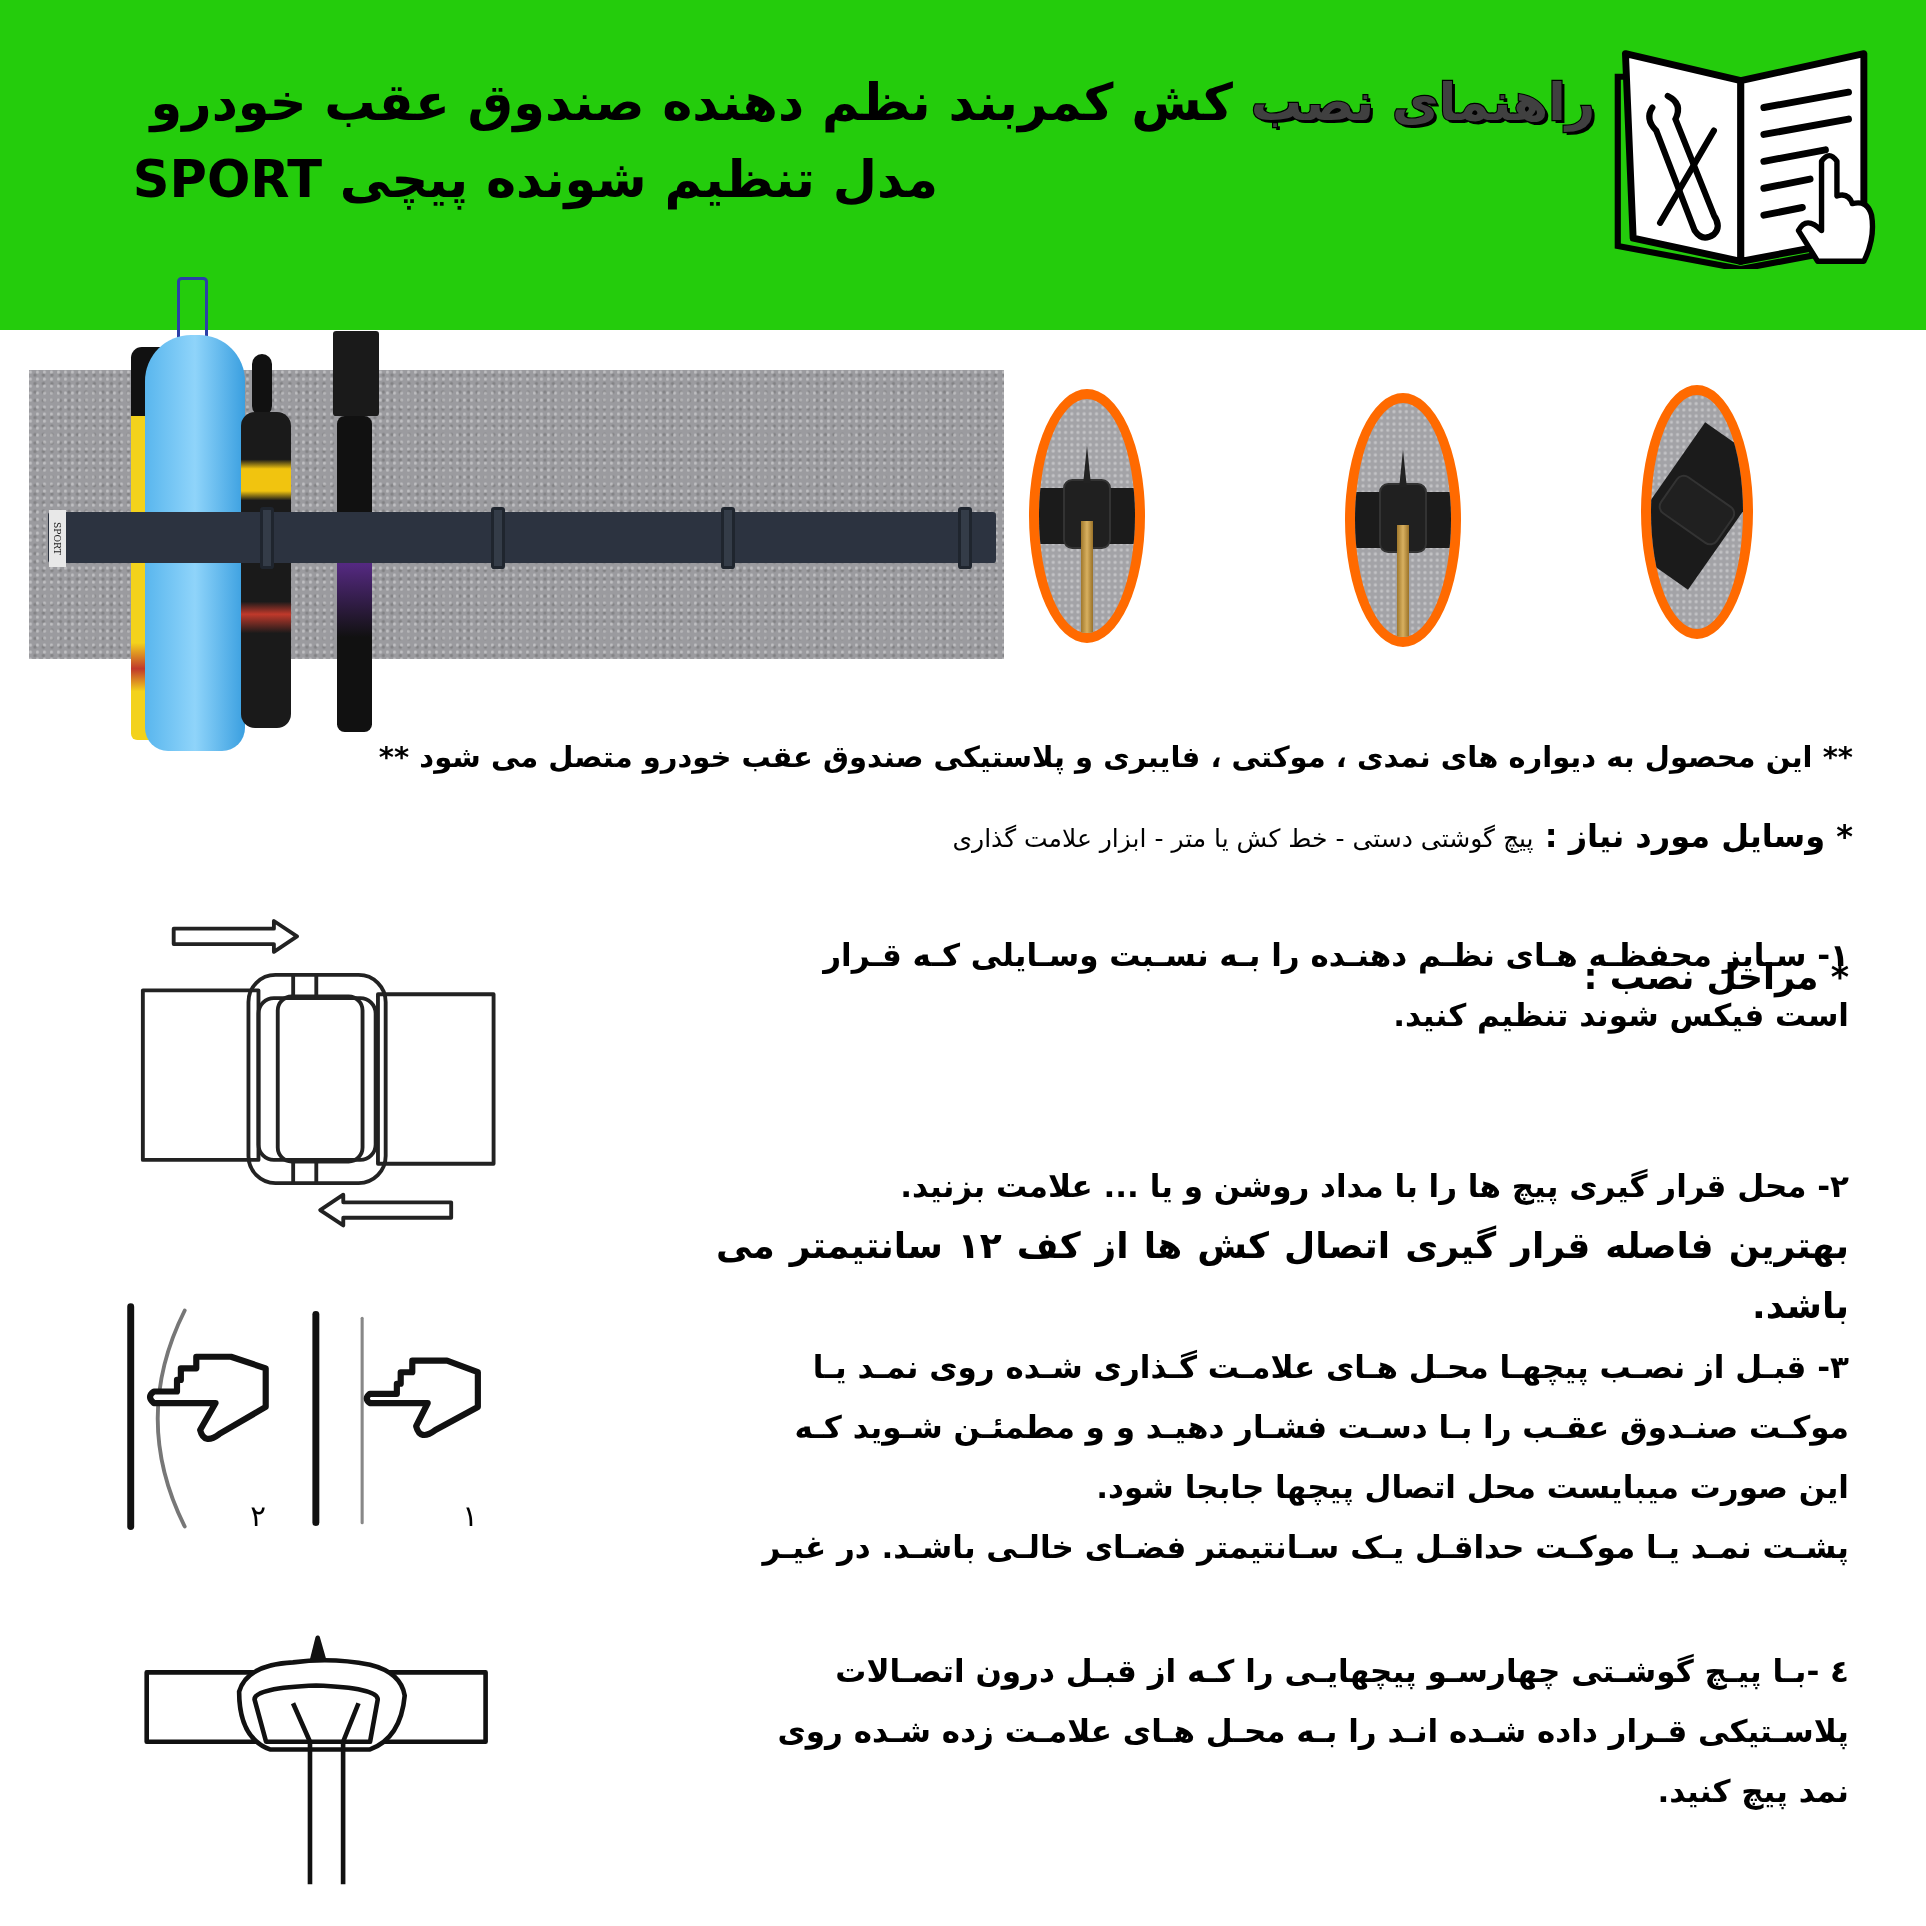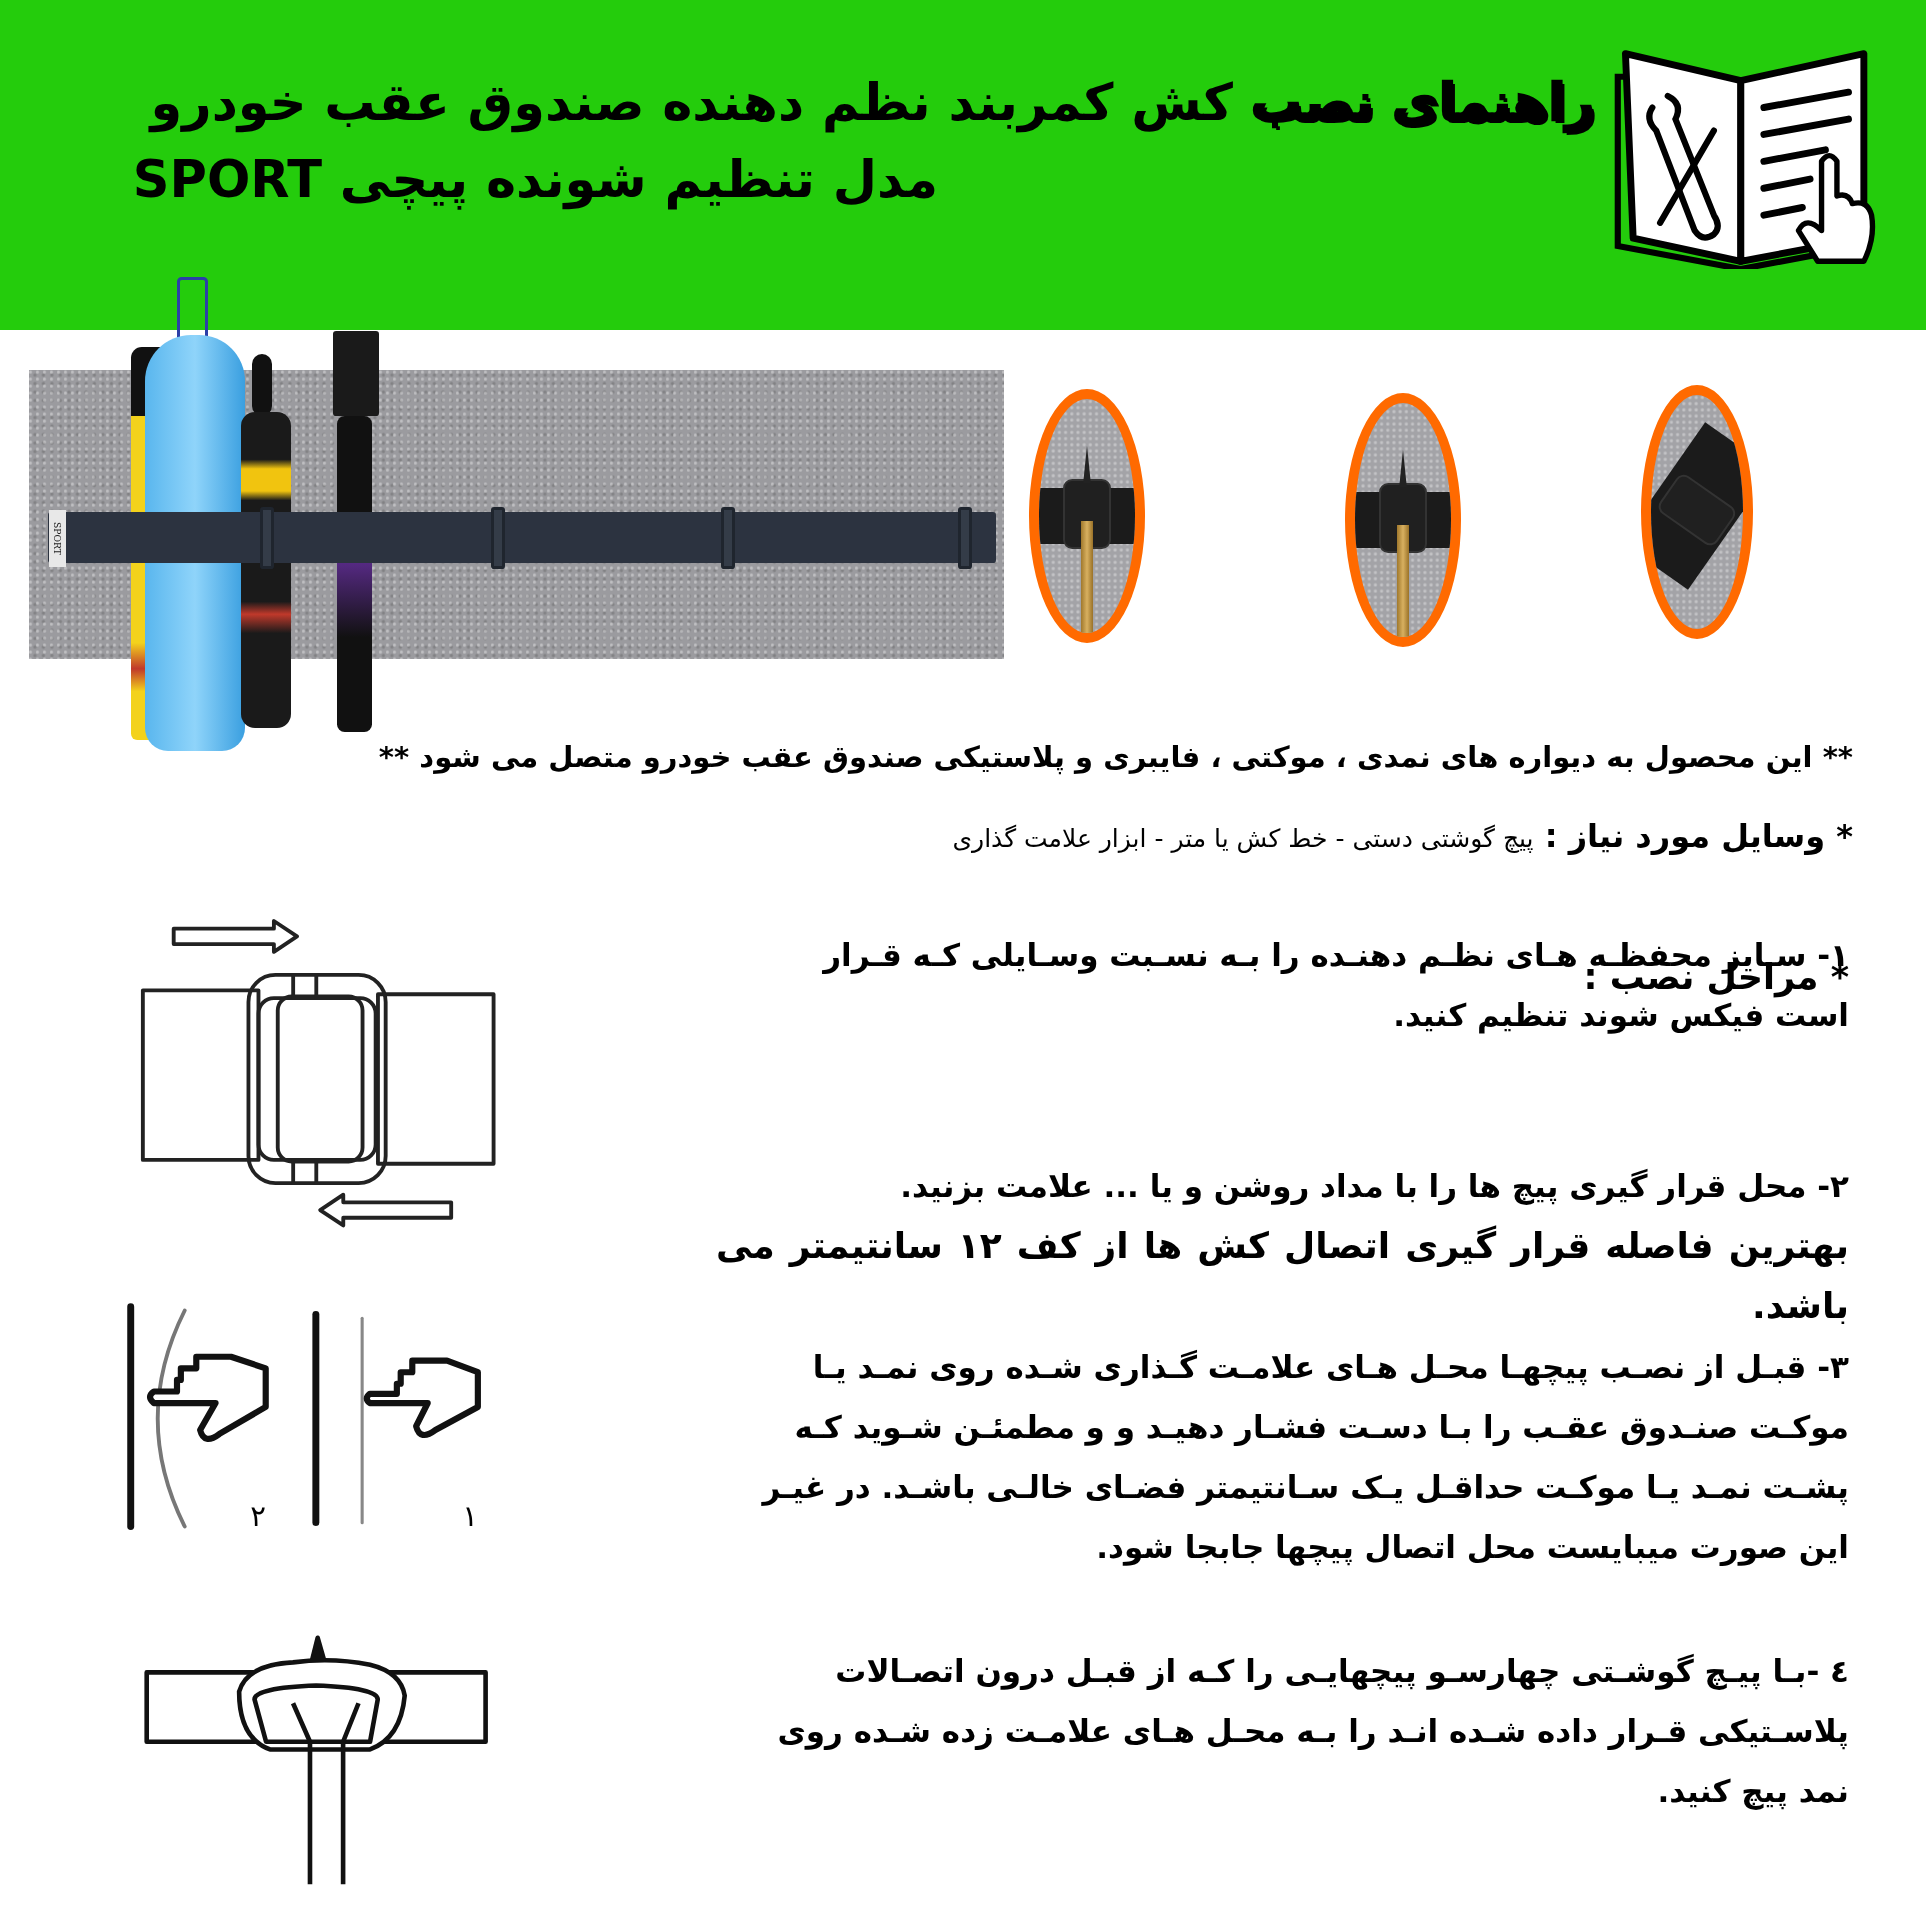--- a/index.html
+++ b/index.html
@@ -2,21 +2,21 @@
 <html lang="fa" dir="rtl" style="font-size:12.3px"><head>
   <meta charset="utf-8">
   <style>
     * { box-sizing: border-box; margin: 0; padding: 0; }
     html, body { width: 1926px; height: 1926px; background: #ffffff; overflow: hidden; }
     body { position: relative; font-family: "DejaVu Sans", sans-serif; color: #000; }
 
     
     .header { position: absolute; left: 0; top: 0; width: 1926px; height: 330px; background: #24cc0c; }
     .title-line1 { position: absolute; right: 331px; top: 73px; font-size: 51px; font-weight: bold; white-space: nowrap; direction: rtl; }
-    .title-line1 .hl { color: #000000; -webkit-text-stroke: 2.3px #000; paint-order: stroke fill; text-shadow: 3.1px 3.1px 0 #000; }
+    .title-line1 .hl { color: #404040; -webkit-text-stroke: 2.3px #000; paint-order: stroke fill; text-shadow: 3.1px 3.1px 0 #000; }
     .title-line2 { position: absolute; right: 988px; top: 150px; font-size: 51px; font-weight: bold; white-space: nowrap; direction: rtl; }
     .manual-icon { position: absolute; left: 1610px; top: 46px; width: 277px; height: 223px; }
 
     
     .product-photo { position: absolute; left: 29px; top: 339px; width: 975px; height: 370px; }
     .carpet { position: absolute; left: 0; top: 31px; width: 975px; height: 289px;
       background:
         radial-gradient(circle at 20% 30%, rgba(255,255,255,.35) 0.8px, transparent 2.3px) 0 0/7px 7px,
         radial-gradient(circle at 70% 60%, rgba(80,80,80,.35) 0.8px, transparent 2.3px) 0 0/8.5px 8.5px,
         #9b9b9f; }
@@ -140,22 +140,22 @@
   <p>۱- سـایز محفظـه هـای نظـم دهنـده را بـه نسـبت وسـایلی کـه قـرار</p>
   <p>است فیکس شوند تنظیم کنید.</p>
 </div>
 <div class="step step2">
   <p>۲- محل قرار گیری پیچ ها را با مداد روشن و یا ... علامت بزنید.</p>
   <p style="font-size:36px;">بهترین فاصله قرار گیری اتصال کش ها از کف ۱۲ سانتیمتر می باشد.</p>
 </div>
 <div class="step step3">
   <p>۳- قبـل از نصـب پیچهـا محـل هـای علامـت گـذاری شـده روی نمـد یـا</p>
   <p>موکـت صنـدوق عقـب را بـا دسـت فشـار دهیـد و و مطمئـن شـوید کـه</p>
+  <p>این صورت میبایست محل اتصال پیچها جابجا شود.</p>
   <p>پشـت نمـد یـا موکـت حداقـل یـک سـانتیمتر فضـای خالـی باشـد. در غیـر</p>
-  <p>این صورت میبایست محل اتصال پیچها جابجا شود.</p>
 </div>
 <div class="step step4">
   <p>٤ -بـا پیـچ گوشـتی چهارسـو پیچهایـی را کـه از قبـل درون اتصـالات</p>
   <p>پلاسـتیکی قـرار داده شـده انـد را بـه محـل هـای علامـت زده شـده روی</p>
   <p>نمد پیچ کنید.</p>
 </div>
 
 <svg class="diagram" style="left:139px;top:917px;" width="370" height="324" viewBox="0 0 480 420">
   <g fill="none" stroke="#222" stroke-width="5" stroke-linejoin="round">
     <path d="M45 15 L175 15 L175 5 L205 25 L175 45 L175 35 L45 35 Z"></path>

